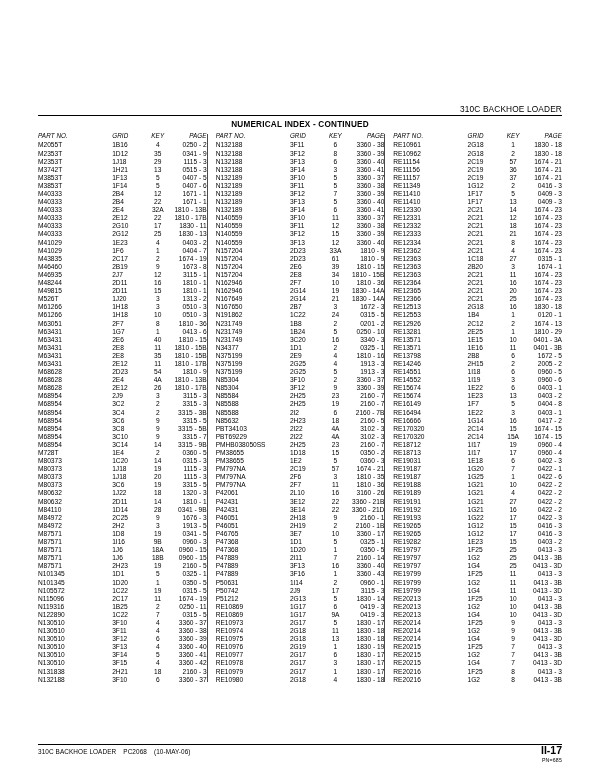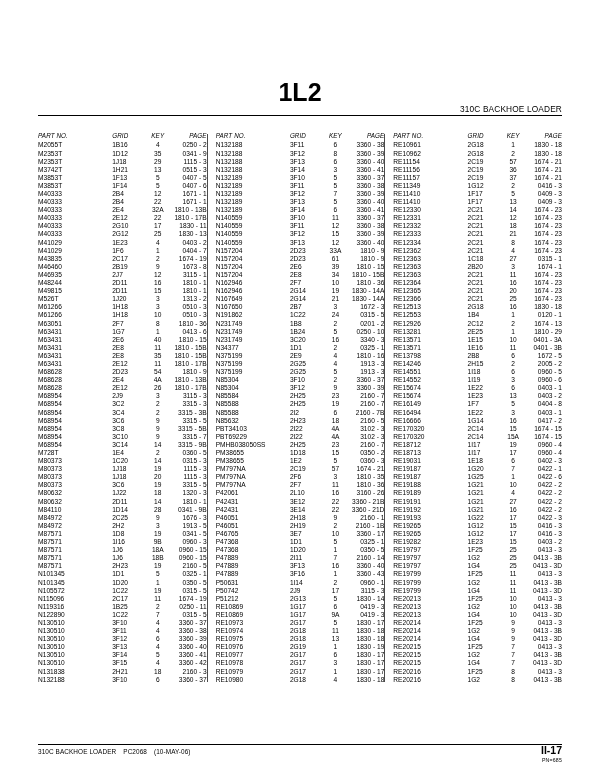--- a/index.html
+++ b/index.html
@@ -137,25 +137,25 @@
     text-align: right;
     font-size: 5.2px;
     letter-spacing: 0.2px;
   }
 </style>
 </head>
 <body>
 
 <div class="page">
 
-  <div class="doc-title">1L2</div>
 
   <div class="header-model">310C BACKHOE LOADER</div>
   <div class="header-rule"></div>
 
+  <div class="section-title">NUMERICAL INDEX - CONTINUED</div>
 
   <div class="columns">
 
     <div class="col">
       <table class="idx">
         <thead>
           <tr>
             <th class="c-part">PART NO.</th>
             <th class="c-grid">GRID</th>
             <th class="c-key">KEY</th>

